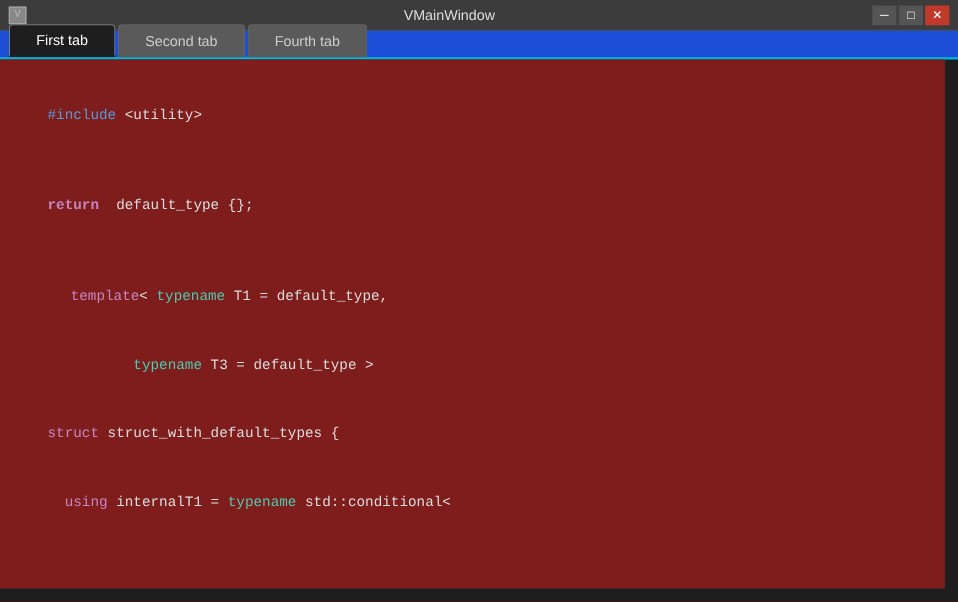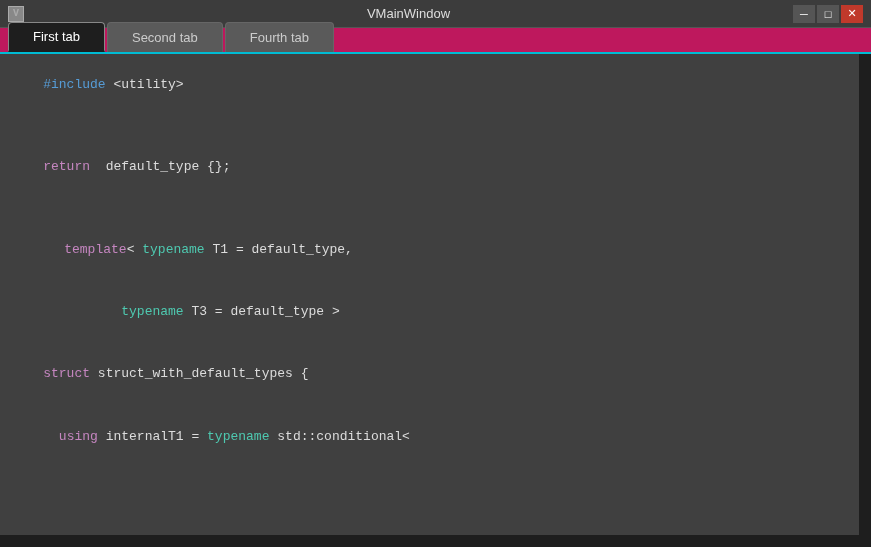--- a/index.html
+++ b/index.html
@@ -51,21 +51,21 @@
       align-items: center;
       justify-content: center;
       color: #fff;
     }
     .title-btn-min { background: #555; }
     .title-btn-max { background: #555; }
     .title-btn-close { background: #c0392b; }
 
     
     .tab-bar {
-      background: #be185d;
+      background: #1d4ed8;
       height: 26px;
       display: flex;
       align-items: flex-end;
       padding: 0 8px;
       border-bottom: 2px solid #00bcd4;
     }
     .tab {
       height: 30px;
       padding: 0 24px;
       display: flex;
@@ -84,26 +84,26 @@
       border-color: #888;
       border-bottom: 2px solid #1e1e1e;
     }
     .tab.inactive {
       background: #5a5a5a;
       color: #ccc;
     }
 
     
     .code-area {
-      background: #404040;
+      background: #7f1d1d;
       width: calc(100% - 12px);
       height: calc(547px - 28px - 38px);
       overflow-y: scroll;
       overflow-x: hidden;
-      padding: 0 12px;
+      padding: 20px 12px;
       position: relative;
     }
 
     
     .code-area::-webkit-scrollbar {
       width: 12px;
     }
     .code-area::-webkit-scrollbar-track {
       background: #2a2a3e;
     }
@@ -113,21 +113,21 @@
 
     .code-line {
       line-height: 1.6;
       font-size: 13px;
       white-space: pre;
       min-height: 20px;
     }
 
     
     .kw-include { color: #569cd6; }
-    .kw-return { color: #c586c0; }
+    .kw-return { color: #c586c0; font-weight: bold; }
     .kw-template { color: #c586c0; margin-left: 21px; }
     .kw-typename { color: #4ec9b0; }
     .kw-struct { color: #c586c0; }
     .kw-using { color: #c586c0; }
     .text-white { color: #dcdcdc; }
 
     .empty-line { height: 20px; }
   </style>
 </head>
 <body>

